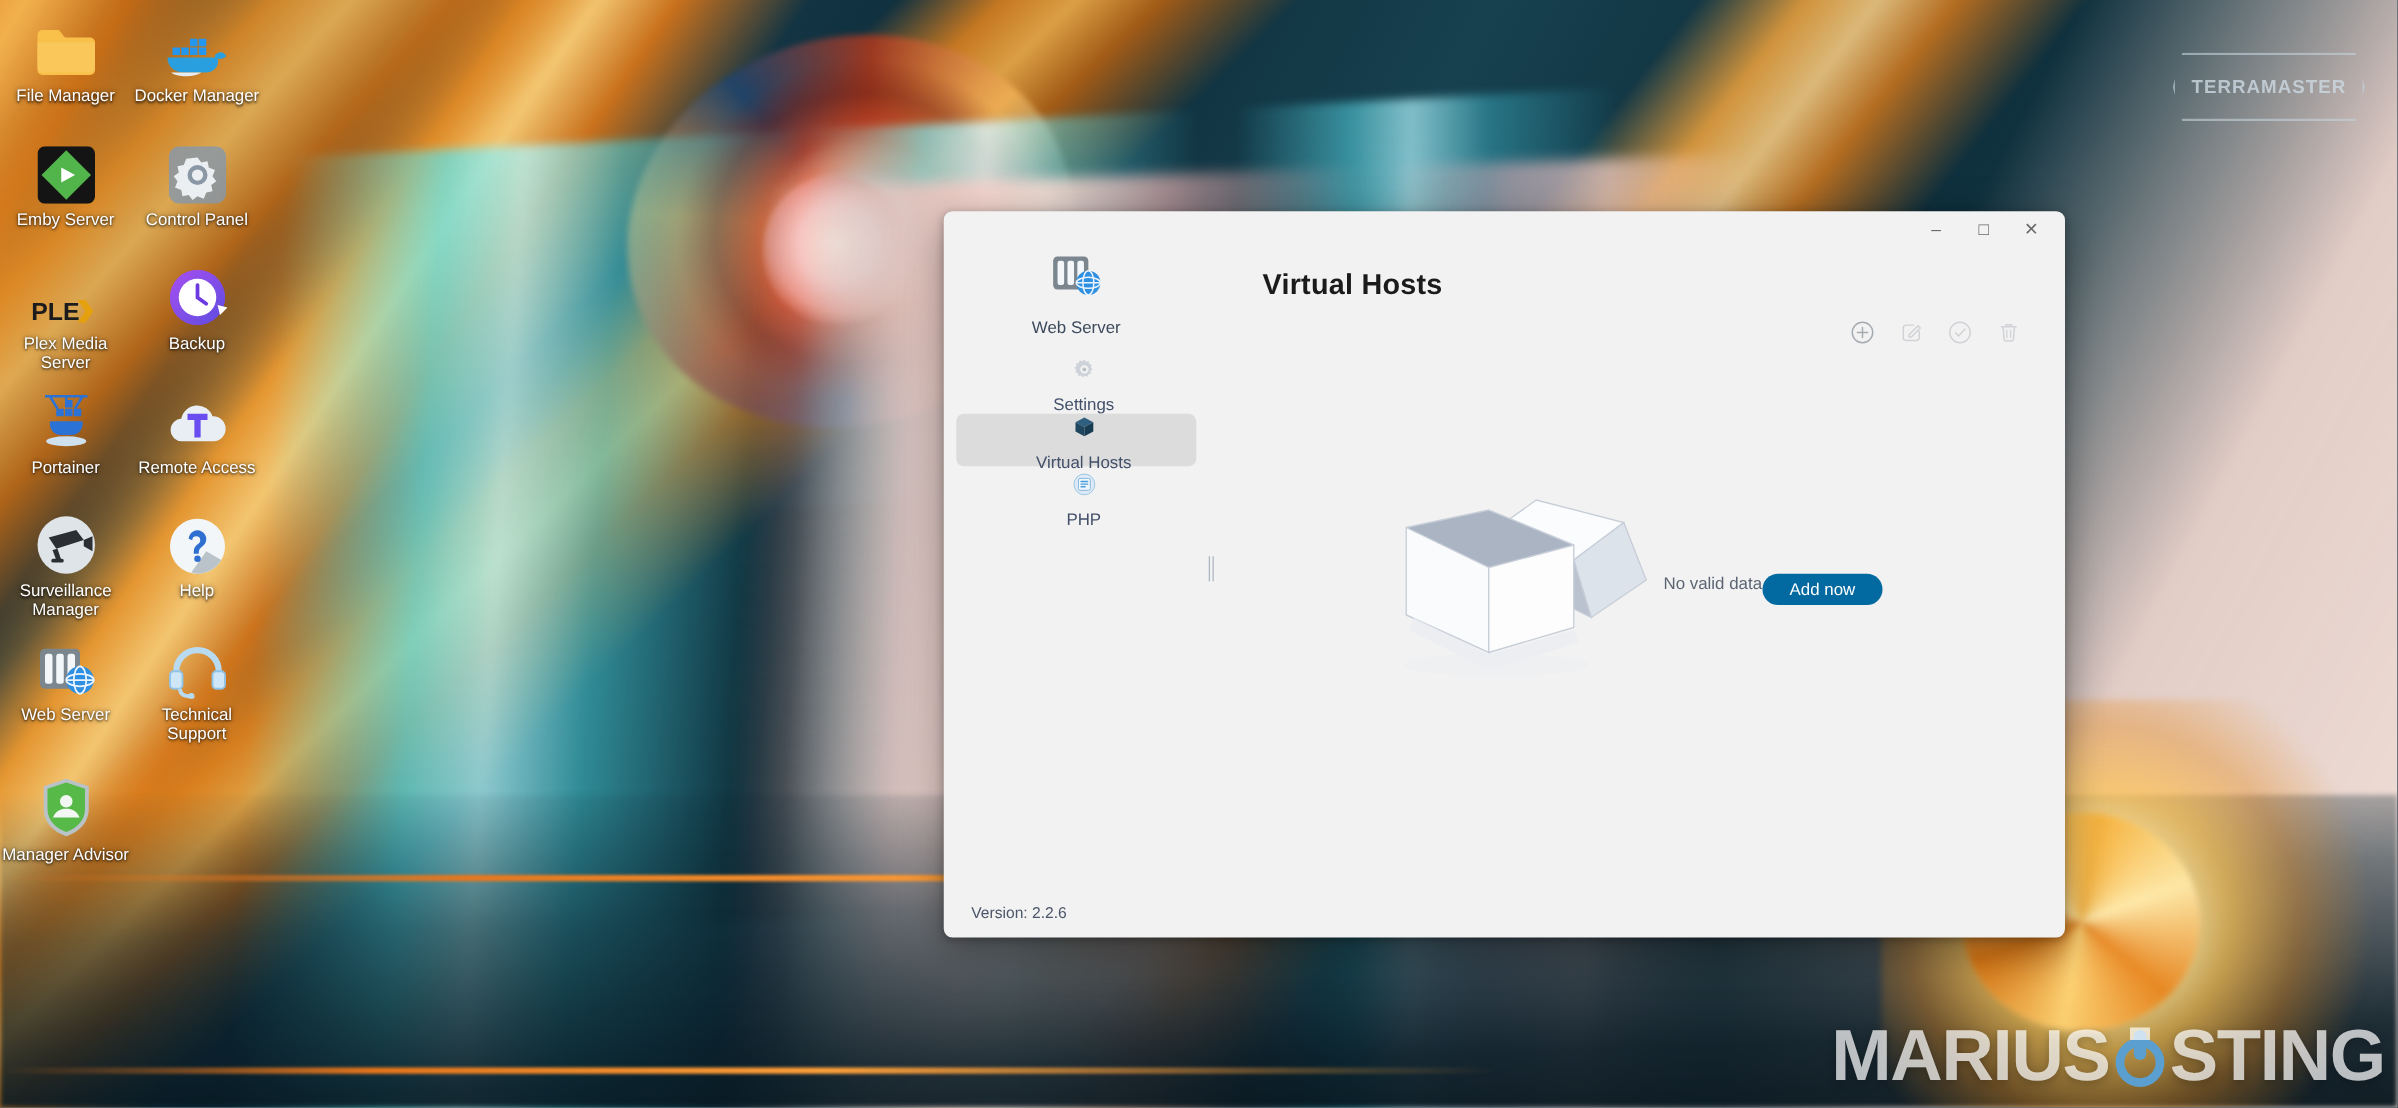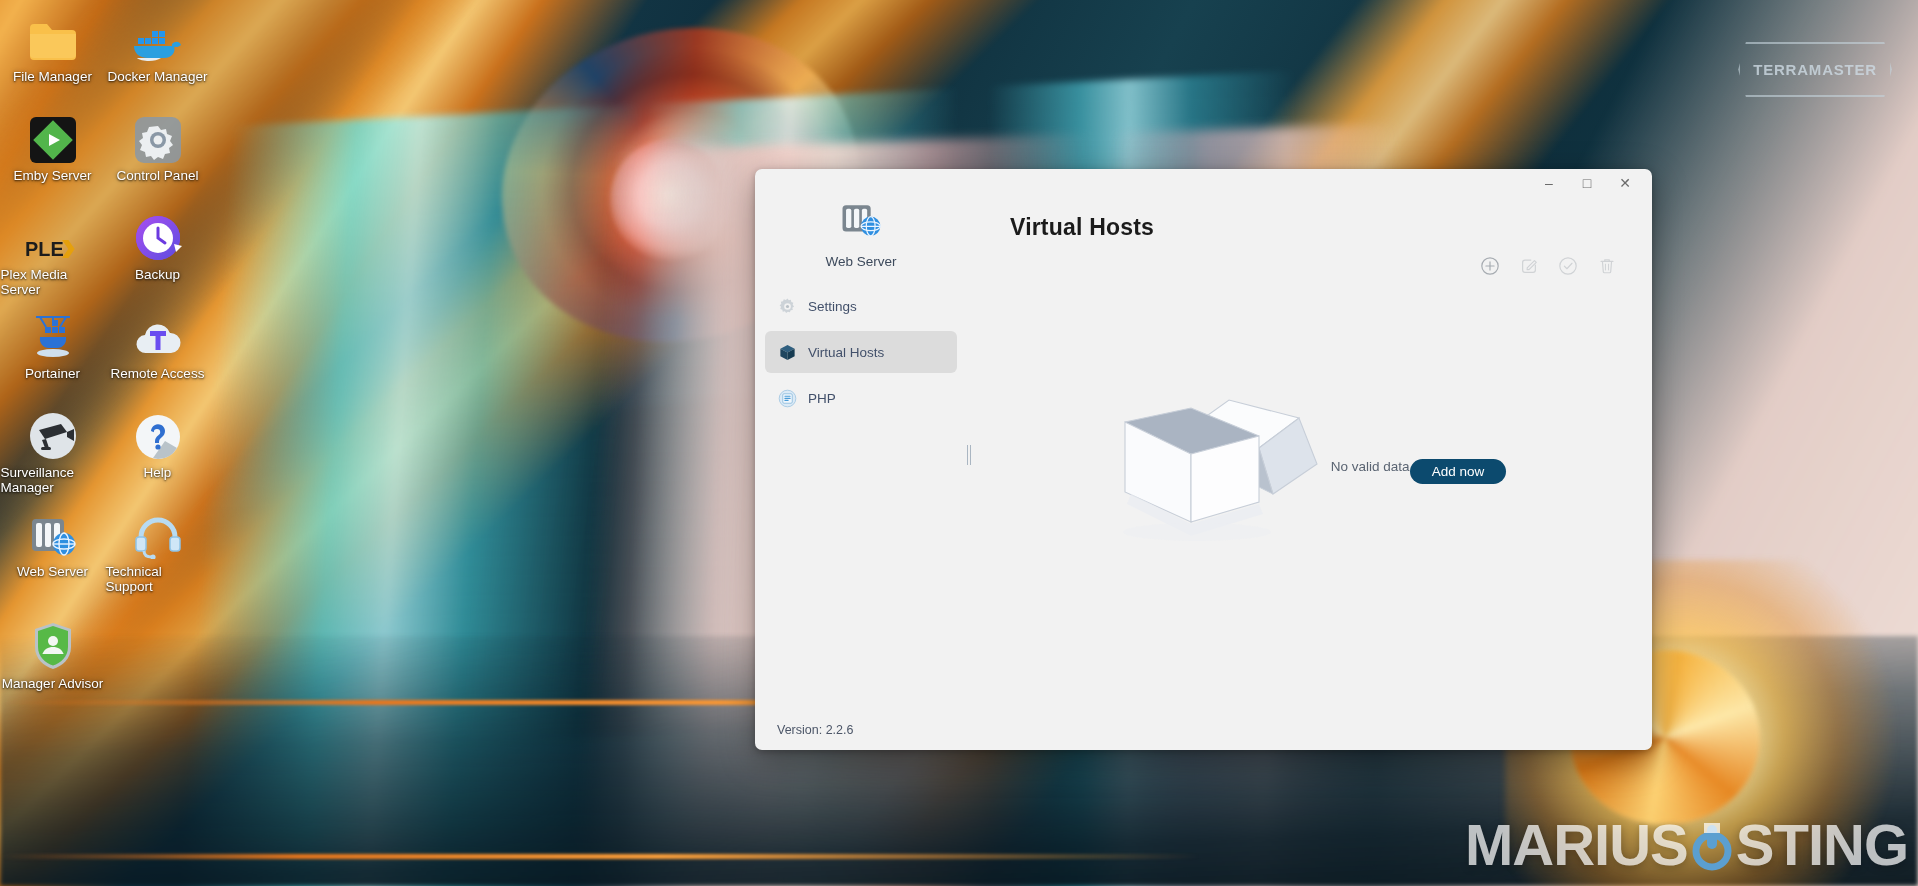--- a/index.html
+++ b/index.html
@@ -155,21 +155,21 @@
   }
   .desk-icon .glyph {
     width: 56px; height: 56px;
     display: flex; align-items: flex-end; justify-content: center;
     margin-bottom: 5px;
   }
   .desk-icon .lbl {
     font-size: 13.5px;
     line-height: 15px;
     color: #ffffff;
-    text-align: left;
+    text-align: center;
     text-shadow: 0 1px 2px rgba(0,0,0,.75), 0 0 4px rgba(0,0,0,.5);
     max-width: 104px;
   }
   .ih { height: 99px; }
   .ih2 { height: 112px; }
 
   
   #tm-logo {
     position: absolute; right: 26px; top: 42px;
     z-index: 5;
@@ -248,20 +248,21 @@
   .nav-item {
     height: 42px;
     margin: 0 10px 4px 10px;
     display: flex; align-items: center;
     gap: 11px;
     padding-left: 12px;
     border-radius: 6px;
     cursor: pointer;
     color: #42506a;
     font-size: 13.5px;
+    flex-direction: column;
   }
   .nav-item.active { background: #dcdcdc; }
   .nav-item .nav-ico { width: 20px; height: 20px; flex: 0 0 20px; display:flex; align-items:center; justify-content:center;}
 
   #collapse-handle {
     position: absolute;
     left: 210px; top: 247px;
     width: 8px; height: 22px;
     cursor: col-resize;
     display: flex; align-items: center; justify-content: center; gap: 2px;
@@ -298,21 +299,21 @@
   #empty-state {
     flex: 1;
     display: flex; flex-direction: row;
     align-items: center; justify-content: center;
     gap: 0;
     padding-bottom: 46px;
   }
   #empty-box { width: 218px; height: 170px; margin-bottom: 26px; }
   #empty-text { font-size: 13.5px; color: #5a6472; margin-bottom: 10px; }
   #add-now {
-    background: #0c4a6e;
+    background: #0369a1;
     color: #fff;
     border: none;
     border-radius: 14px;
     font-size: 13.5px;
     padding: 5px 22px;
     cursor: pointer;
     font-family: "Liberation Sans", sans-serif;
   }
 
   #win-footer {

